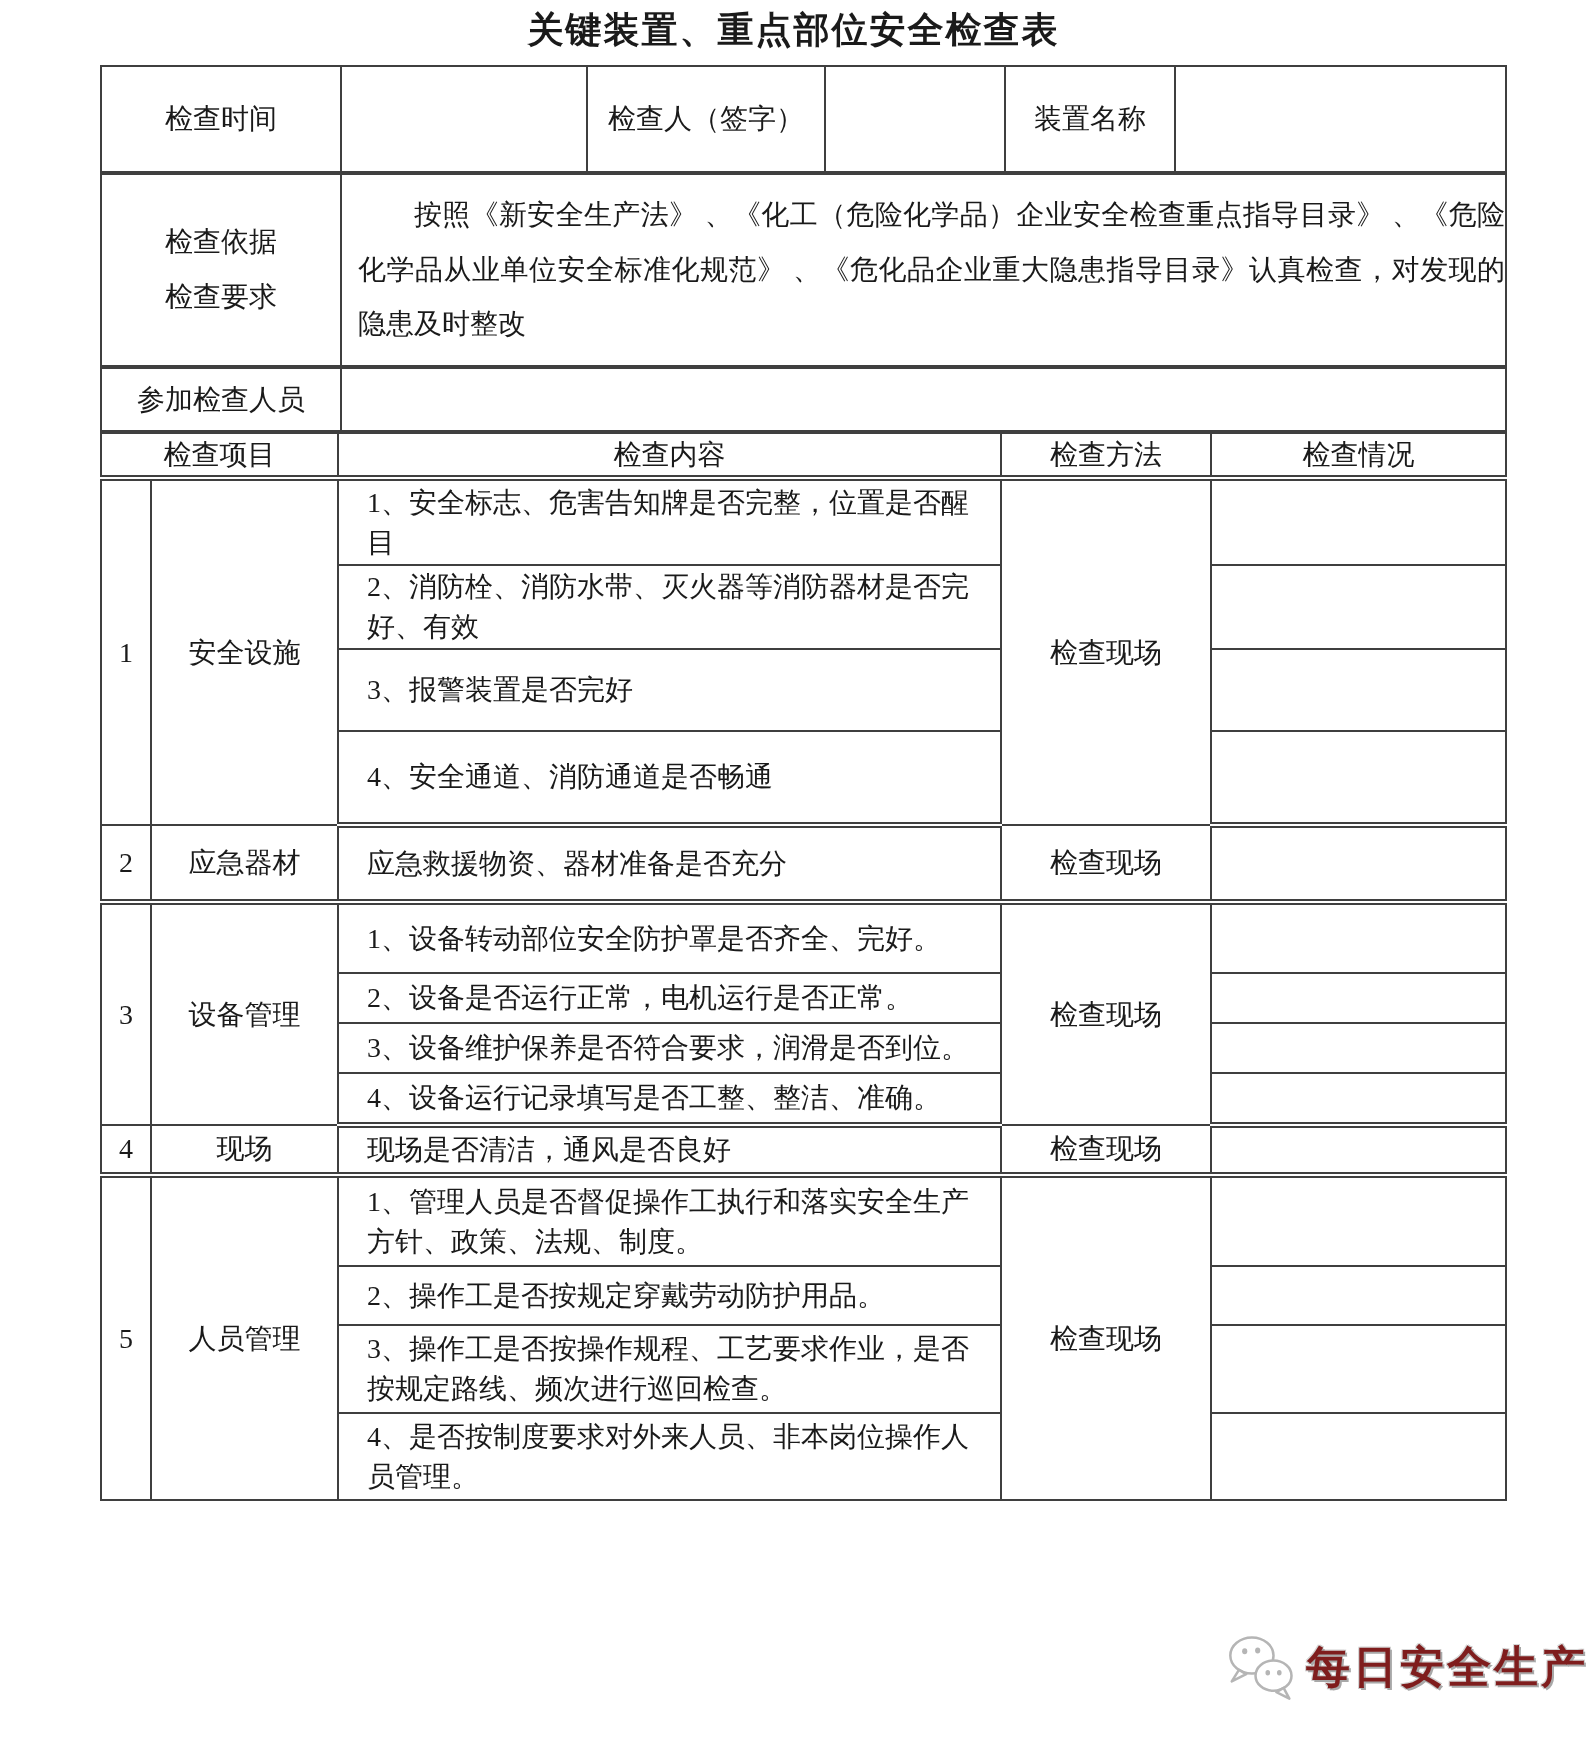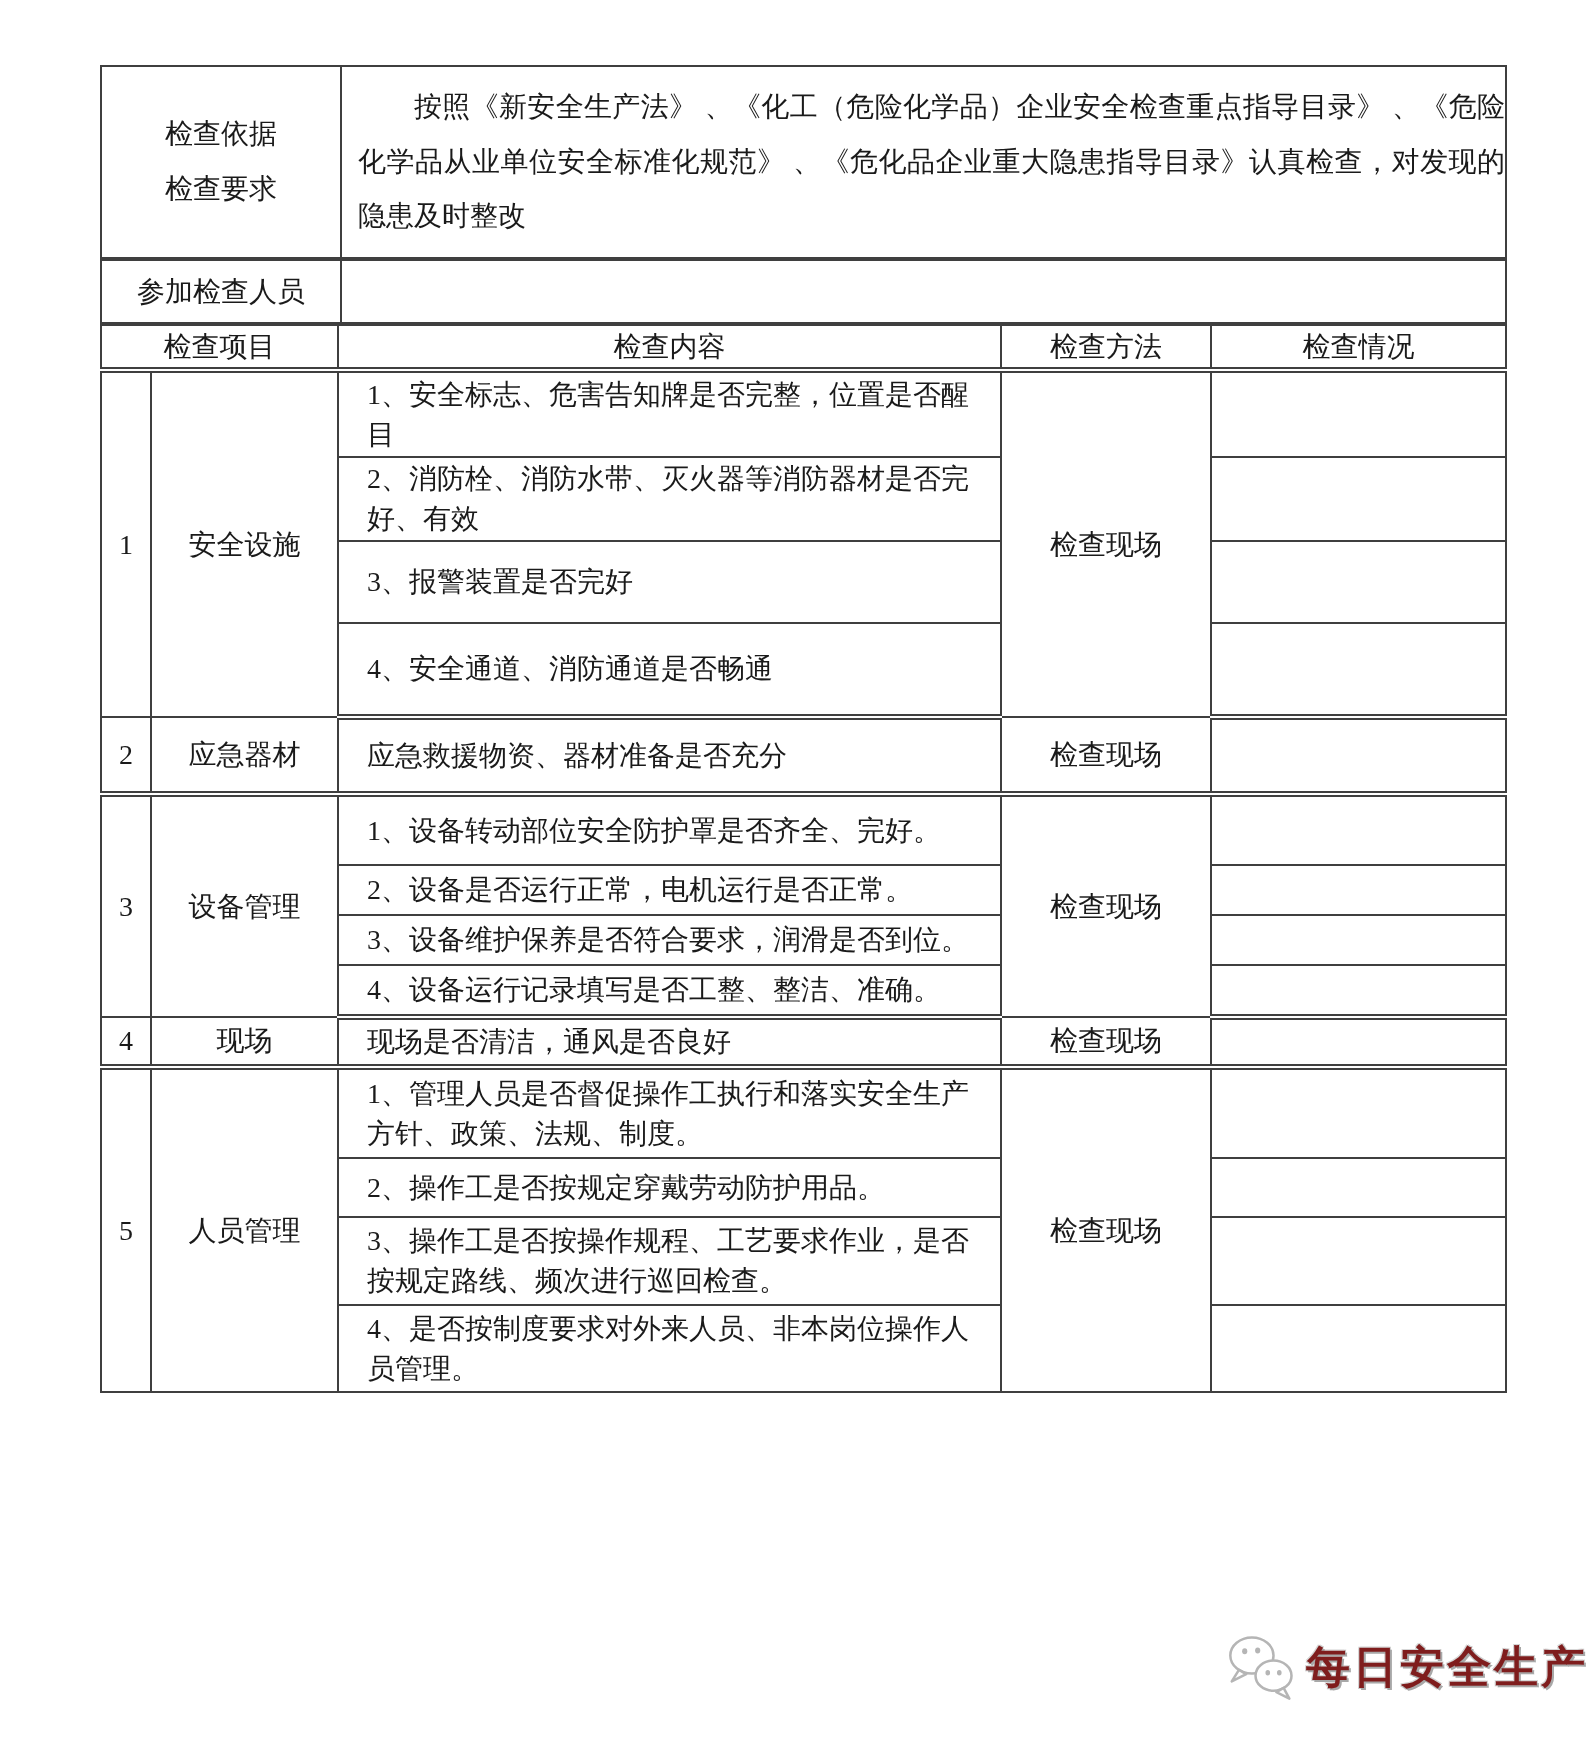--- a/index.html
+++ b/index.html
@@ -54,33 +54,42 @@
     color: #7f1d1d;
     text-shadow: 2px 2px 0 #a8a8a8, -1px -1px 0 #d6d6d6, 1px -1px 0 #cccccc, -1px 1px 0 #cccccc;
     white-space: nowrap;
   }
 </style>
 </head>
 <body>
 
 <div class="page">
 
+  <div class="page-title">关键装置、重点部位安全检查表</div>
 
   <div class="table-wrap">
 
     <table>
       <colgroup>
         <col style="width:240px">
           <col style="width:246px">
           <col style="width:238px">
         <col style="width:180px">
           <col style="width:170px">
           <col style="width:331px">
       </colgroup>
       <tbody>
+      <tr style="height:106px">
+        <td>检查时间</td>
+        <td></td>
+        <td>检查人（签字）</td>
+        <td></td>
+        <td>装置名称</td>
+        <td></td>
+      </tr>
     </tbody>
       </table>
 
     <table>
       <colgroup>
           <col style="width:240px">
           <col style="width:1165px">
         </colgroup>
       <tbody>
           <tr style="height:192px">

